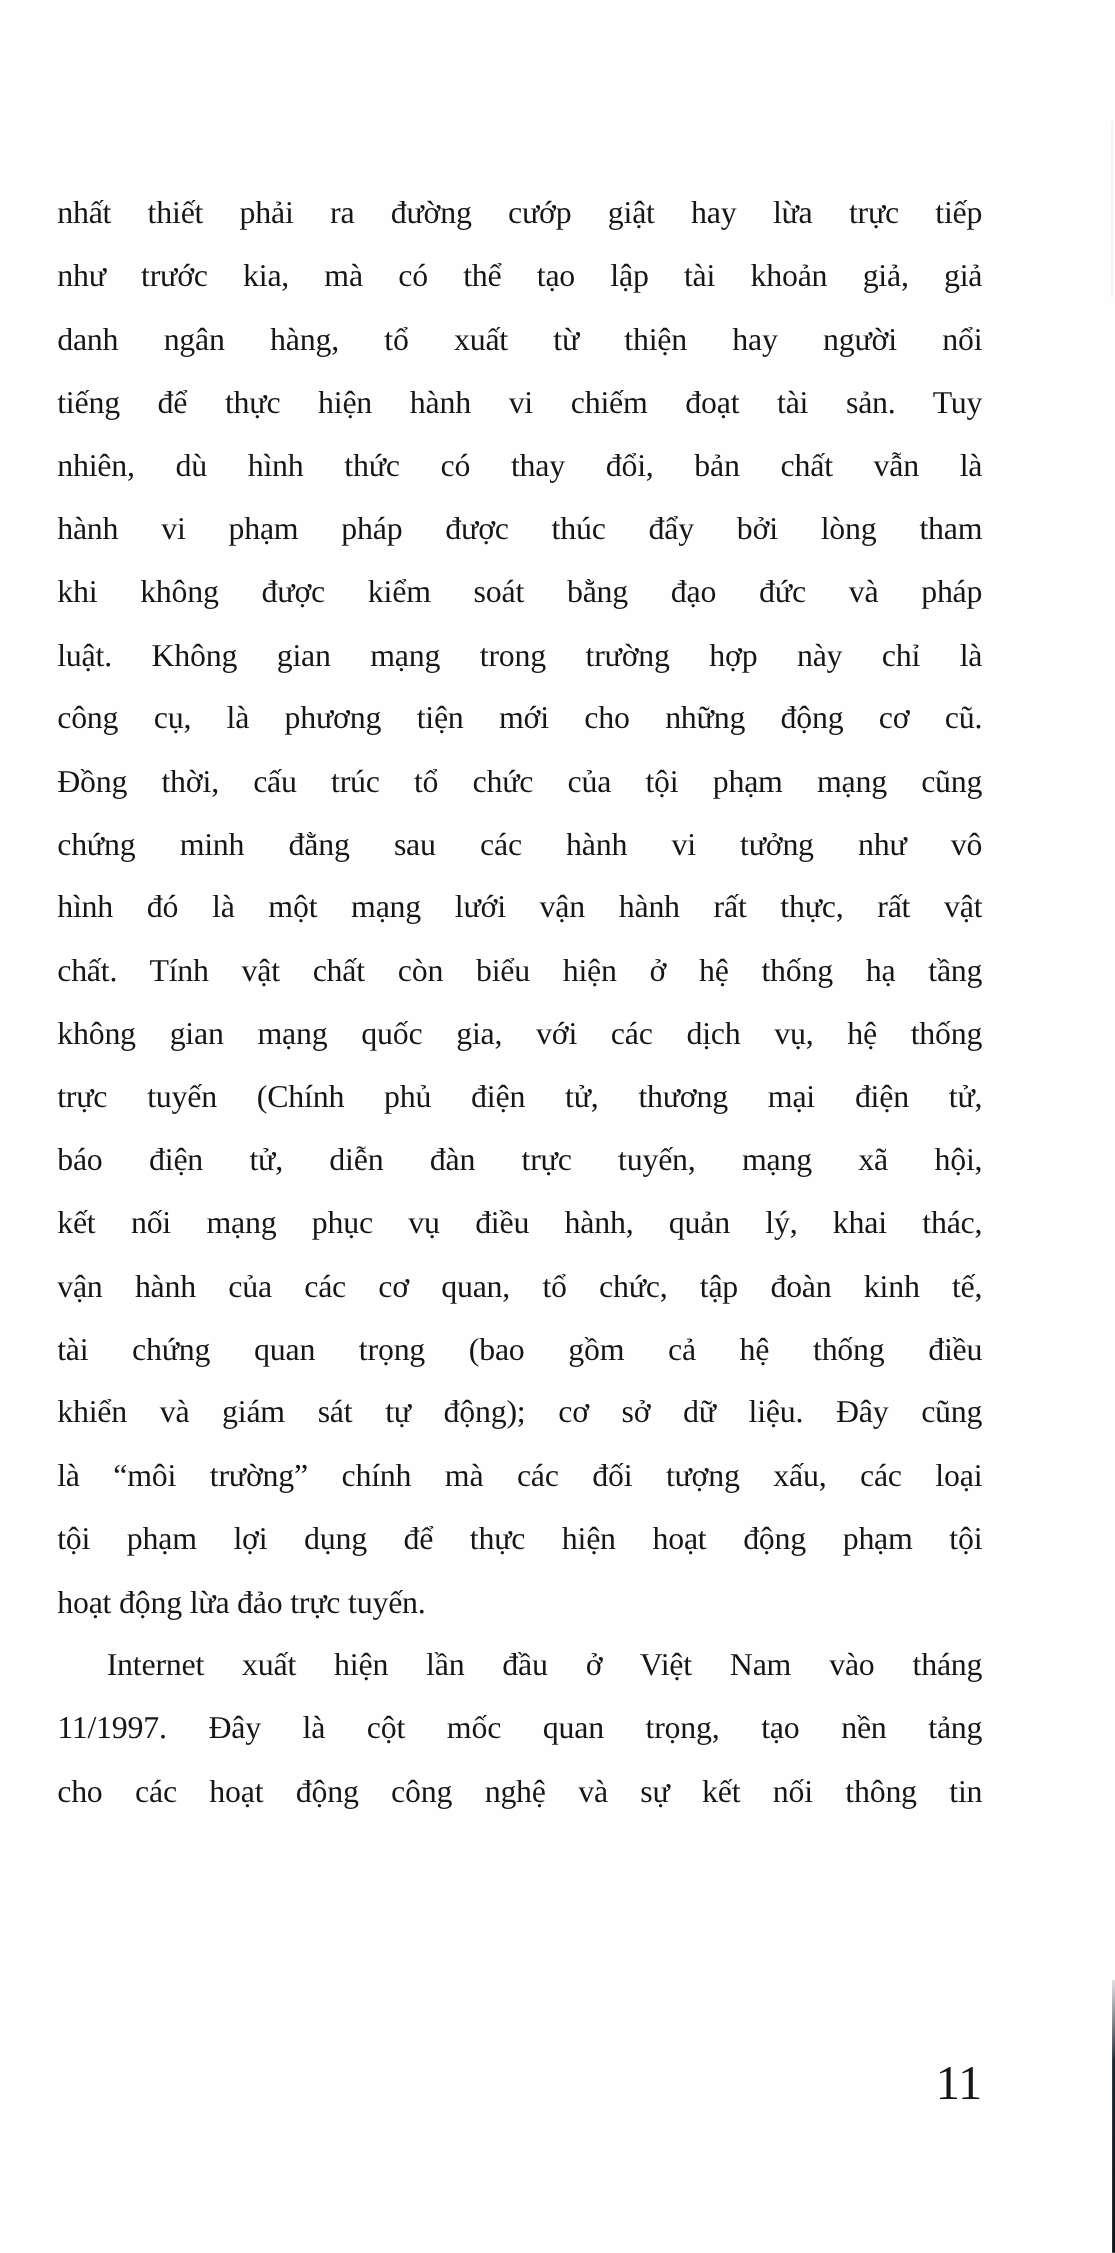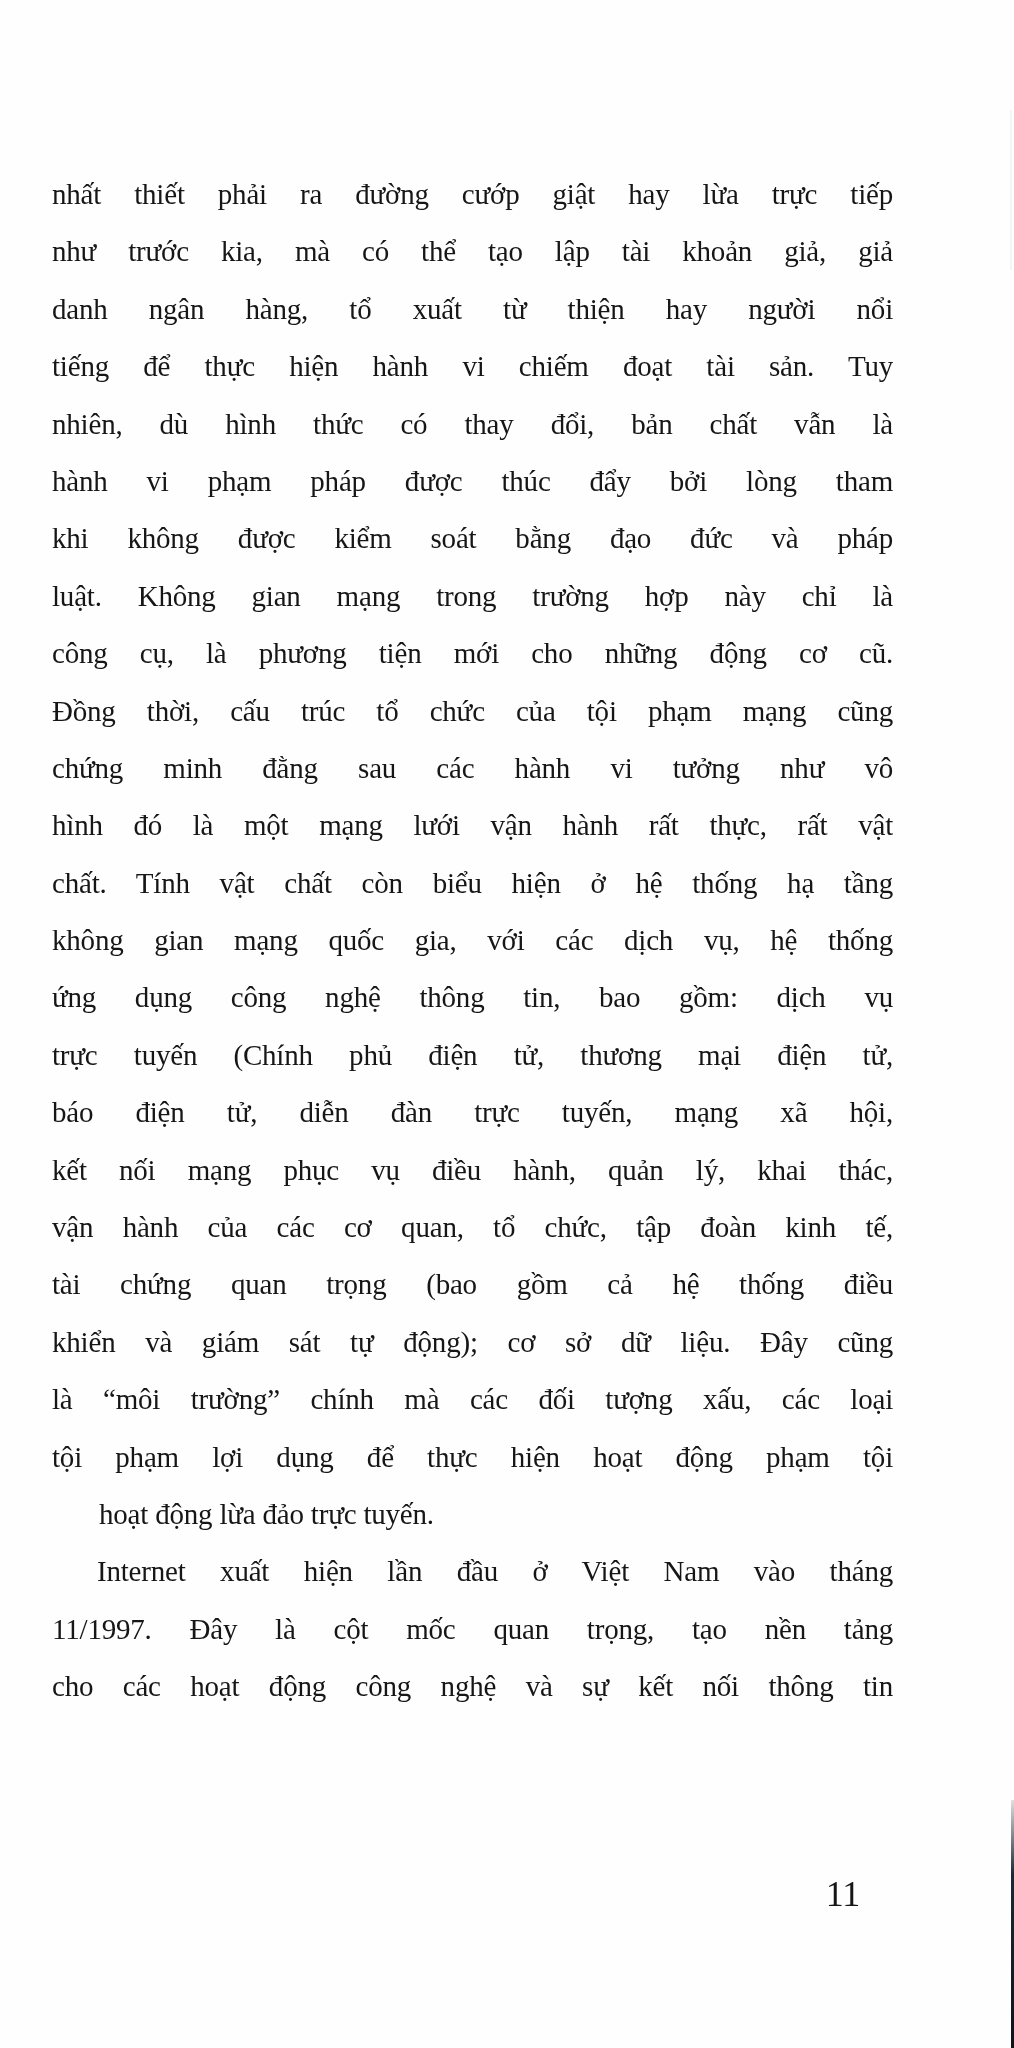--- a/index.html
+++ b/index.html
@@ -36,33 +36,32 @@
       display: block;
       height: 57.4px;
       white-space: nowrap;
       text-align: justify;
       text-align-last: justify;
       overflow: hidden;
     }
     .line.last {
       text-align: left;
       text-align-last: left;
-      margin-left: 47px;
     }
     .line.indent {
       padding-left: 45px;
     }
     .page-number {
       position: absolute;
       left: 793px;
       width: 100px;
       top: 1872px;
-      text-align: center;
+      text-align: right;
       font-family: "Liberation Serif", "DejaVu Serif", serif;
-      font-size: 36px;
+      font-size: 44px;
       line-height: 44px;
       color: #161616;
     }
     .edge-line {
       position: absolute;
       left: 1011px;
       top: 1800px;
       width: 3px;
       height: 248px;
       background: linear-gradient(to bottom, rgba(40,50,60,0.15), #1d2833 30%, #0e1418);
@@ -93,21 +92,20 @@
       <span class="line">nhiên, dù hình thức có thay đổi, bản chất vẫn là</span>
       <span class="line">hành vi phạm pháp được thúc đẩy bởi lòng tham</span>
       <span class="line">khi không được kiểm soát bằng đạo đức và pháp</span>
       <span class="line">luật. Không gian mạng trong trường hợp này chỉ là</span>
       <span class="line">công cụ, là phương tiện mới cho những động cơ cũ.</span>
       <span class="line">Đồng thời, cấu trúc tổ chức của tội phạm mạng cũng</span>
       <span class="line">chứng minh đằng sau các hành vi tưởng như vô</span>
       <span class="line">hình đó là một mạng lưới vận hành rất thực, rất vật</span>
       <span class="line">chất. Tính vật chất còn biểu hiện ở hệ thống hạ tầng</span>
       <span class="line">không gian mạng quốc gia, với các dịch vụ, hệ thống</span>
-      <span class="line">ứng dụng công nghệ thông tin, bao gồm: dịch vụ</span>
       <span class="line">trực tuyến (Chính phủ điện tử, thương mại điện tử,</span>
       <span class="line">báo điện tử, diễn đàn trực tuyến, mạng xã hội,</span>
       <span class="line">kết nối mạng phục vụ điều hành, quản lý, khai thác,</span>
       <span class="line">vận hành của các cơ quan, tổ chức, tập đoàn kinh tế,</span>
       <span class="line">tài chứng quan trọng (bao gồm cả hệ thống điều</span>
       <span class="line">khiển và giám sát tự động); cơ sở dữ liệu. Đây cũng</span>
       <span class="line">là “môi trường” chính mà các đối tượng xấu, các loại</span>
       <span class="line">tội phạm lợi dụng để thực hiện hoạt động phạm tội</span>
       <span class="line last">hoạt động lừa đảo trực tuyến.</span>
     </div>

